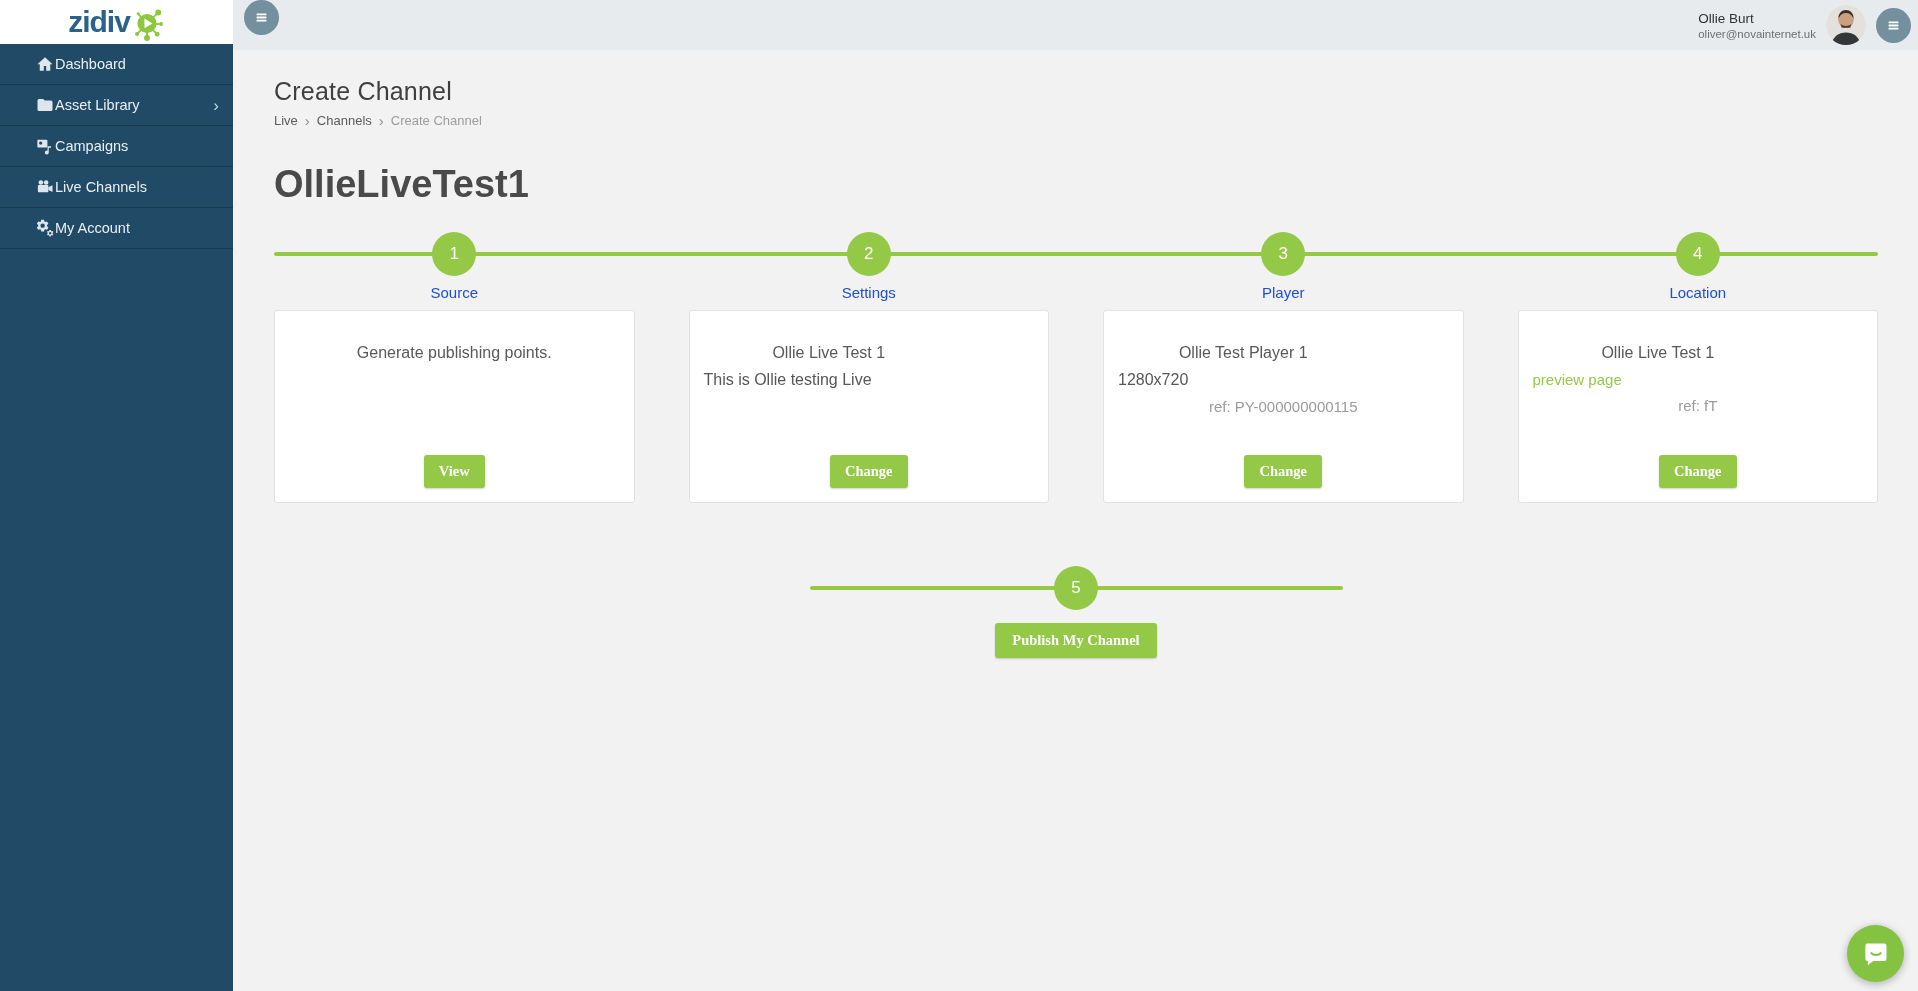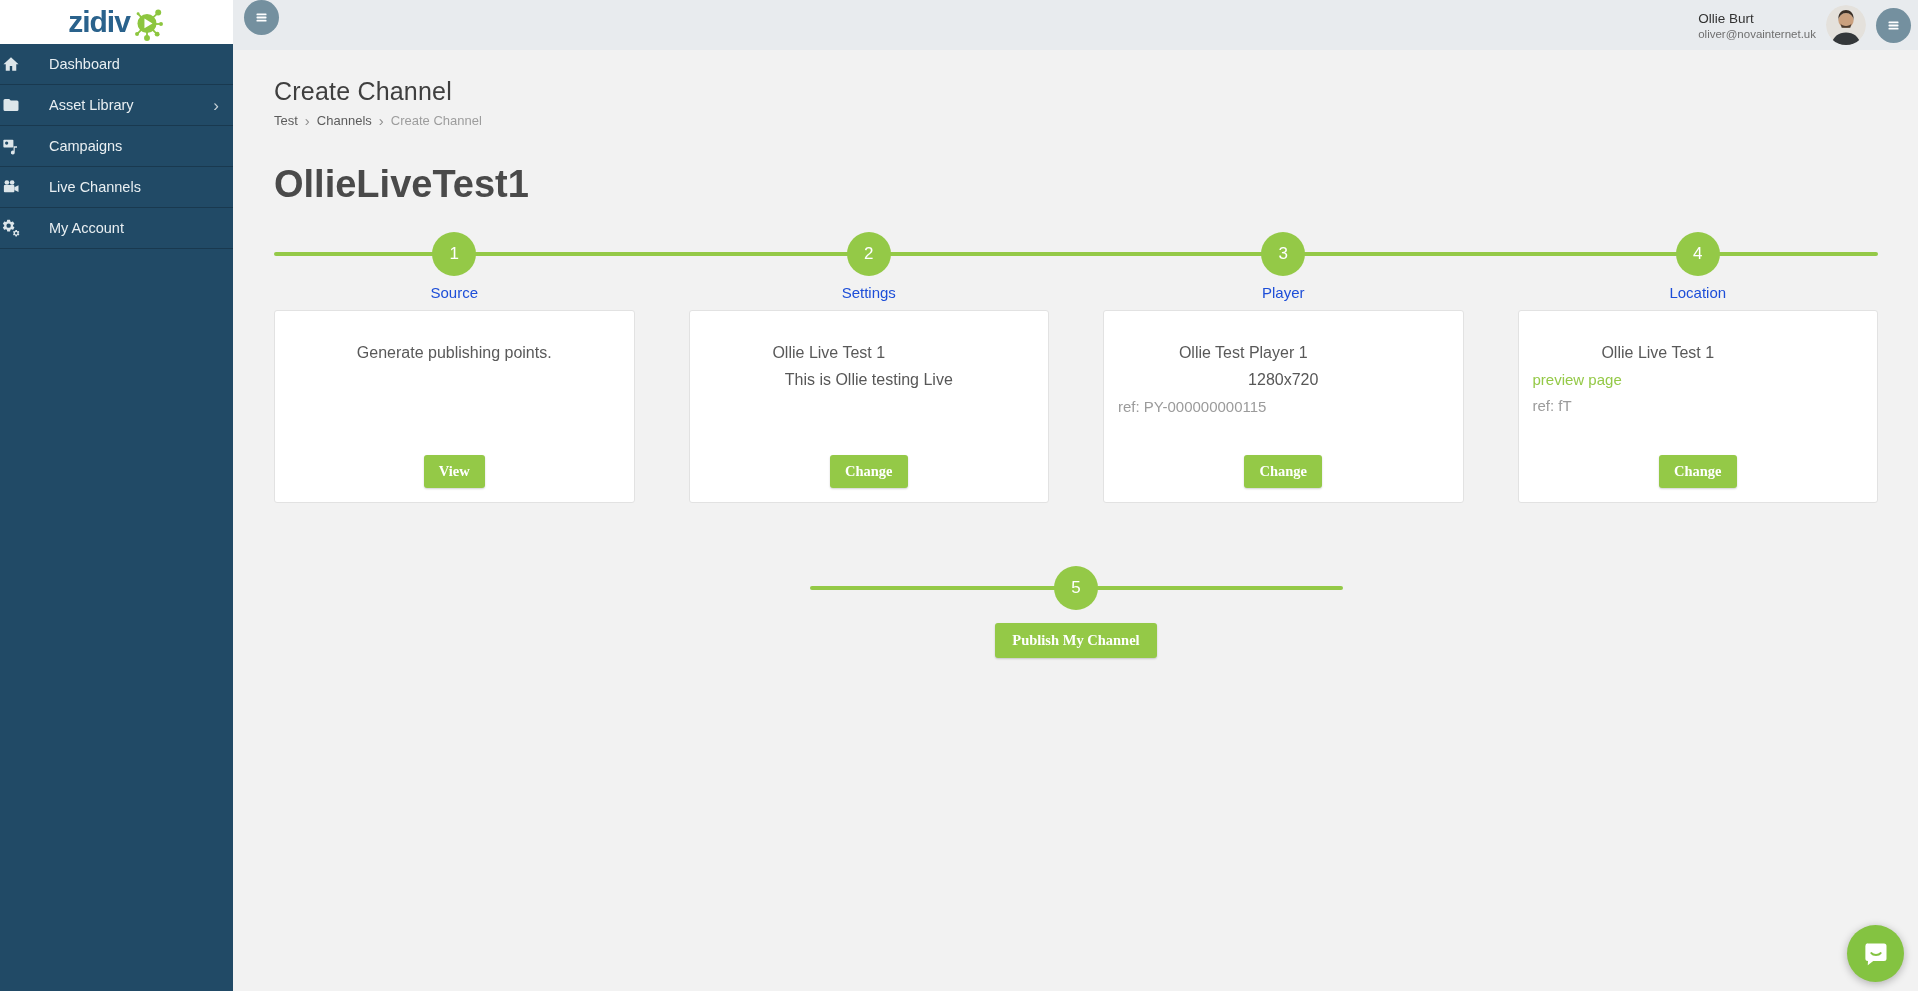--- a/index.html
+++ b/index.html
@@ -15,21 +15,21 @@
   html,body{margin:0;padding:0}
   body{
     width:1918px;height:991px;overflow:hidden;position:relative;
     font-family:"Liberation Sans",sans-serif;background:var(--content-bg);
   }
   
   .sidebar{position:absolute;left:0;top:0;bottom:0;width:233px;background:var(--sidebar-bg);z-index:5}
   .logo-area{height:44px;background:#fff;display:flex;align-items:center;justify-content:center;cursor:pointer}
   .logo-text{font-size:30px;font-weight:700;color:var(--logo-blue);letter-spacing:-1px;line-height:1}
   .logo-hub{width:36px;height:36px;margin-left:-1px;margin-top:4px}
-  .nav-item{height:41px;display:flex;align-items:center;gap:29px;padding:0 14px 0 2px;
+  .nav-item{height:41px;display:flex;align-items:center;gap:1px;padding:0 14px 0 36px;
     border-bottom:1px solid rgba(0,0,0,.22);color:#e9eff2;font-size:14.5px;cursor:pointer}
   .icn{display:inline-flex;align-items:center;justify-content:center}
   .nav-icon{width:18px;height:18px}
   .nav-icon svg{width:18px;height:18px;fill:#dde6ea}
   .nav-chevron{margin-left:auto;color:#c6d1d7;font-size:17px;line-height:1}
   
   .topbar{position:absolute;left:233px;right:0;top:0;height:50px;background:var(--topbar-bg);
     display:flex;padding:0 7px 0 11px;z-index:4}
   .round-btn{width:35px;height:35px;border-radius:50%;background:var(--round-btn-bg);border:none;
     display:flex;align-items:center;justify-content:center;cursor:pointer;flex:0 0 auto}
@@ -51,22 +51,22 @@
   .steps-line{position:absolute;left:0;right:0;top:20px;height:4px;background:var(--accent-green);border-radius:2px}
   .steps-grid{position:relative;display:grid;grid-template-columns:repeat(4,1fr);column-gap:54px}
   .step-circle{width:44px;height:44px;border-radius:50%;background:var(--accent-green);color:#fff;
     display:flex;align-items:center;justify-content:center;font-size:17px;margin:0 auto;position:relative;z-index:1}
   .step-label{text-align:center;margin-top:8px;font-size:15px;color:#1d4ed8;height:18px;line-height:18px}
   .card{margin-top:8px;background:#fff;border:1px solid #e2e2e2;border-radius:3px;height:193px;
     display:flex;flex-direction:column;padding:33px 14px 14px}
   .card-lines{display:flex;flex-direction:column;gap:9px}
   .line-title{text-align:center;padding-right:80px;color:#595959;font-size:16px}
   .line-center{text-align:center;color:#595959;font-size:16px}
-  .line-normal{text-align:center;color:#575757;font-size:16px}
-  .line-muted{color:#9b9b9b;font-size:15px}
+  .line-normal{color:#575757;font-size:16px}
+  .line-muted{text-align:center;color:#9b9b9b;font-size:15px}
   .line-link{text-align:left;color:var(--accent-green);font-size:15px;cursor:pointer}
   .btn{background:var(--accent-green);color:#fff;border:none;border-radius:3px;font-size:14.5px;font-weight:700;
     padding:8px 15px;cursor:pointer;font-family:Liberation Serif, serif;box-shadow:0 1px 2px rgba(0,0,0,.18)}
   .card-btn{margin:auto auto 0}
   
   .publish-row{position:relative;width:533px;margin:63px auto 0;text-align:center}
   .publish-btn{margin-top:13px;padding:9px 17px}
   
   .chat-fab{position:absolute;right:14px;bottom:9px;width:57px;height:57px;border-radius:50%;
     background:var(--accent-green-dark);border:none;display:flex;align-items:center;justify-content:center;
@@ -188,21 +188,21 @@
           <rect x="4" y="10.5" width="16" height="3" rx="1"></rect>
           <rect x="4" y="15.5" width="16" height="3" rx="1"></rect>
       </svg>
     </button>
   </div>
 </header>
 
 <main>
   <h1 class="page-title">Create Channel</h1>
   <nav class="breadcrumb" id="breadcrumb">
-      <span class="crumb">Test</span>
+      <span class="crumb">Live</span>
       <span class="crumb-sep">›</span>
       <span class="crumb">Channels</span>
       <span class="crumb-sep">›</span>
       <span class="crumb current">Create Channel</span>
     </nav>
 
   <h2 class="channel-name">OllieLiveTest1</h2>
 
   <section class="steps-row">
     <div class="steps-line"></div>

